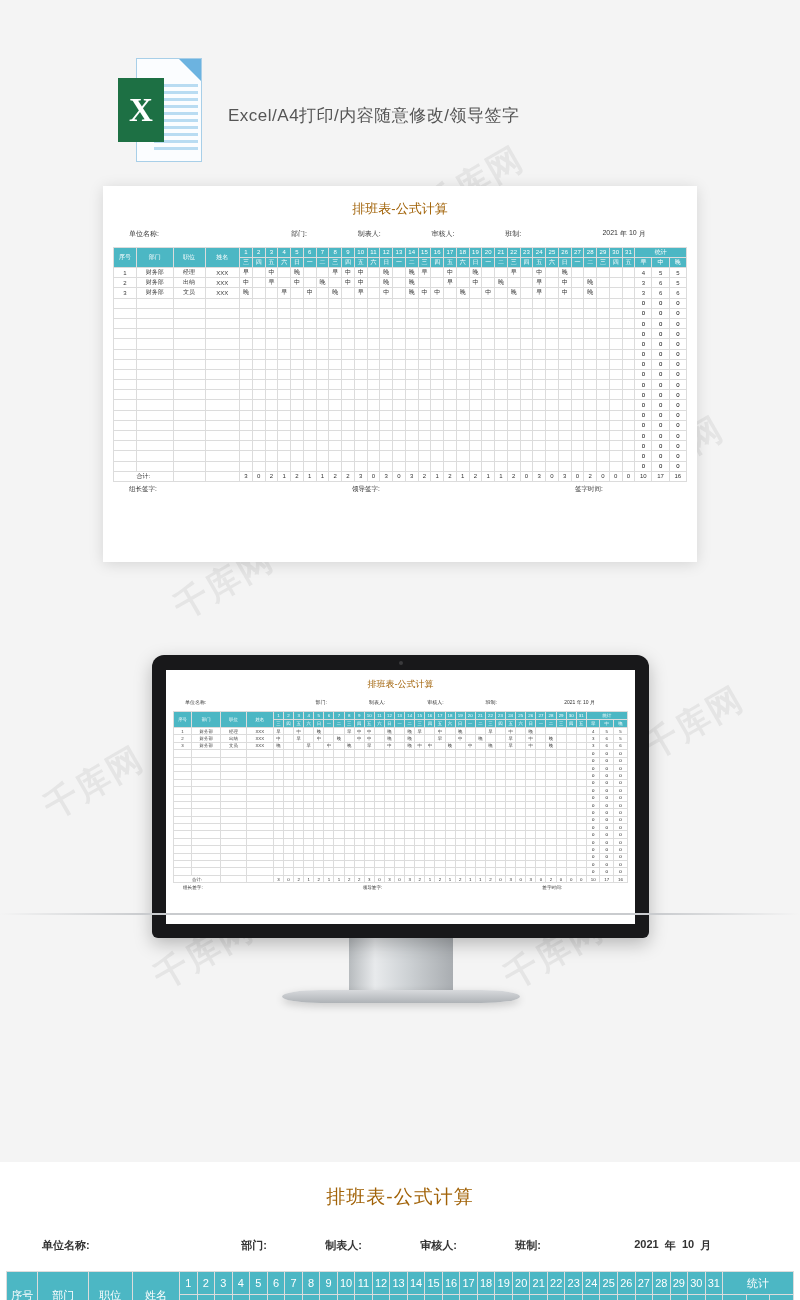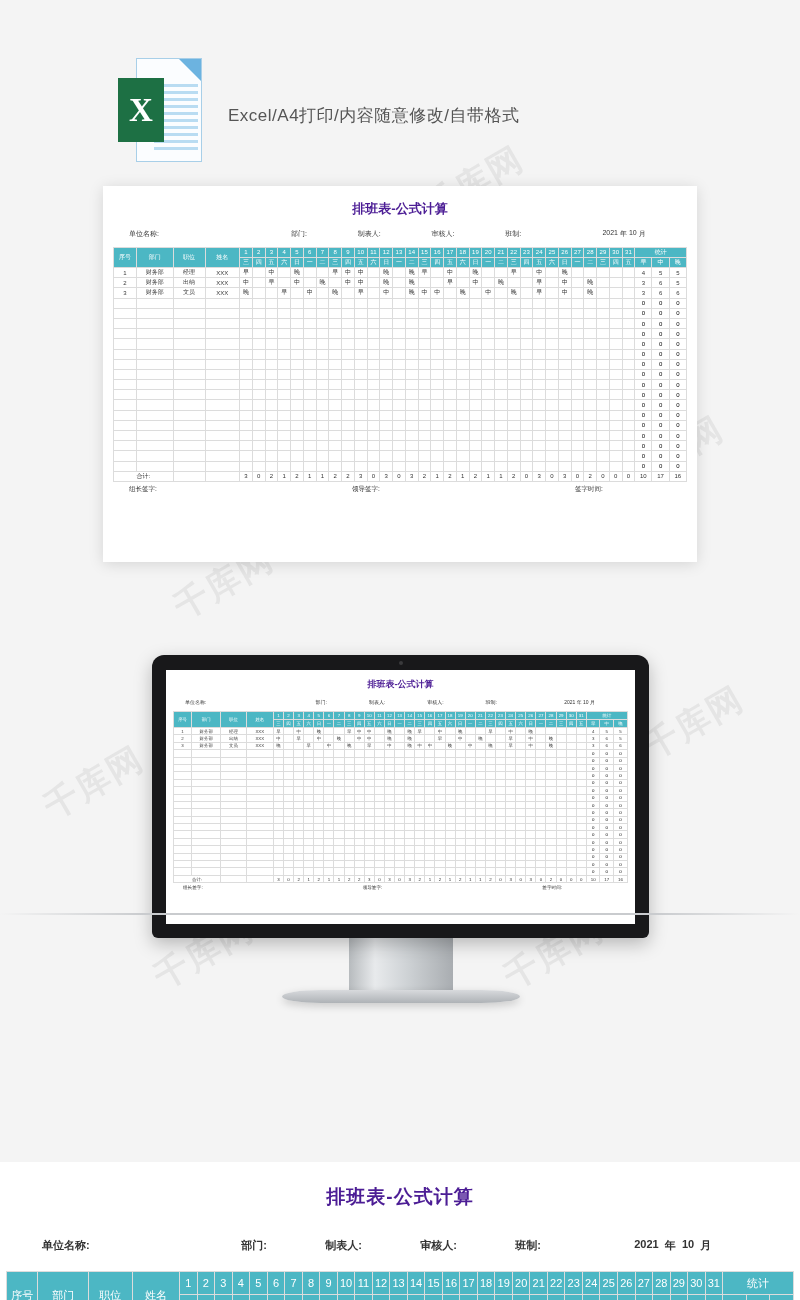--- a/index.html
+++ b/index.html
@@ -36,21 +36,21 @@
     position: absolute; left: 0; top: 20px; width: 46px; height: 64px;
     background: #1d7044; display: flex; align-items: center; justify-content: center;
     color: #fff; font-size: 33px; font-weight: 700; font-family: "Liberation Serif", serif;
   }
   .brand-text { margin-left: 24px; }
   .brand-title { font-size: 46px; font-weight: 700; color: #333; line-height: 1.1; letter-spacing: 2px; }
   .brand-sub { font-size: 17px; color: #555; margin-top: 10px; letter-spacing: 0.5px; }
 
   
   .sheet { background: #fff; }
-  .sheet-title { text-align: center; font-weight: 700; color: #4c1d95; }
+  .sheet-title { text-align: center; font-weight: 400; color: #a16207; }
   .meta-row { display: flex; color: #333; text-align: right; }
   .meta-row .m { white-space: nowrap; }
 
   table.grid { border-collapse: collapse; table-layout: fixed; width: 100%; }
   table.grid td, table.grid th { border: 1px solid #dcdcdc; text-align: center; padding: 0; font-weight: normal; }
   thead th { background: #4cb7c4; color: #fff; font-weight: 700; border: 1px solid #79cdd6; }
   td.lbl { color: #333; }
   tr.data td { color: #3a3a3a; background: #fff; }
   tr.blank td { background: #fff; }
   .tot-row td { font-weight: 400; color: #333; }
@@ -129,21 +129,21 @@
           <i></i>
           <i></i>
           <i></i>
           <i></i>
           <i></i>
           <i></i>
       </div>
       <div class="xls-badge">X</div>
     </div>
     <div class="brand-text">
-      <div class="brand-sub">Excel/A4打印/内容随意修改/自带格式</div>
+      <div class="brand-sub">Excel/A4打印/内容随意修改/领导签字</div>
     </div>
   </div>
 
   <div class="sheet" id="sheetA">
     <div class="sheet-title">排班表-公式计算</div>
     <div class="meta-row">
       <span class="m">单位名称:</span>
       <span style="flex:2.6"></span>
       <span class="m">部门:</span>
       <span style="flex:1"></span>

